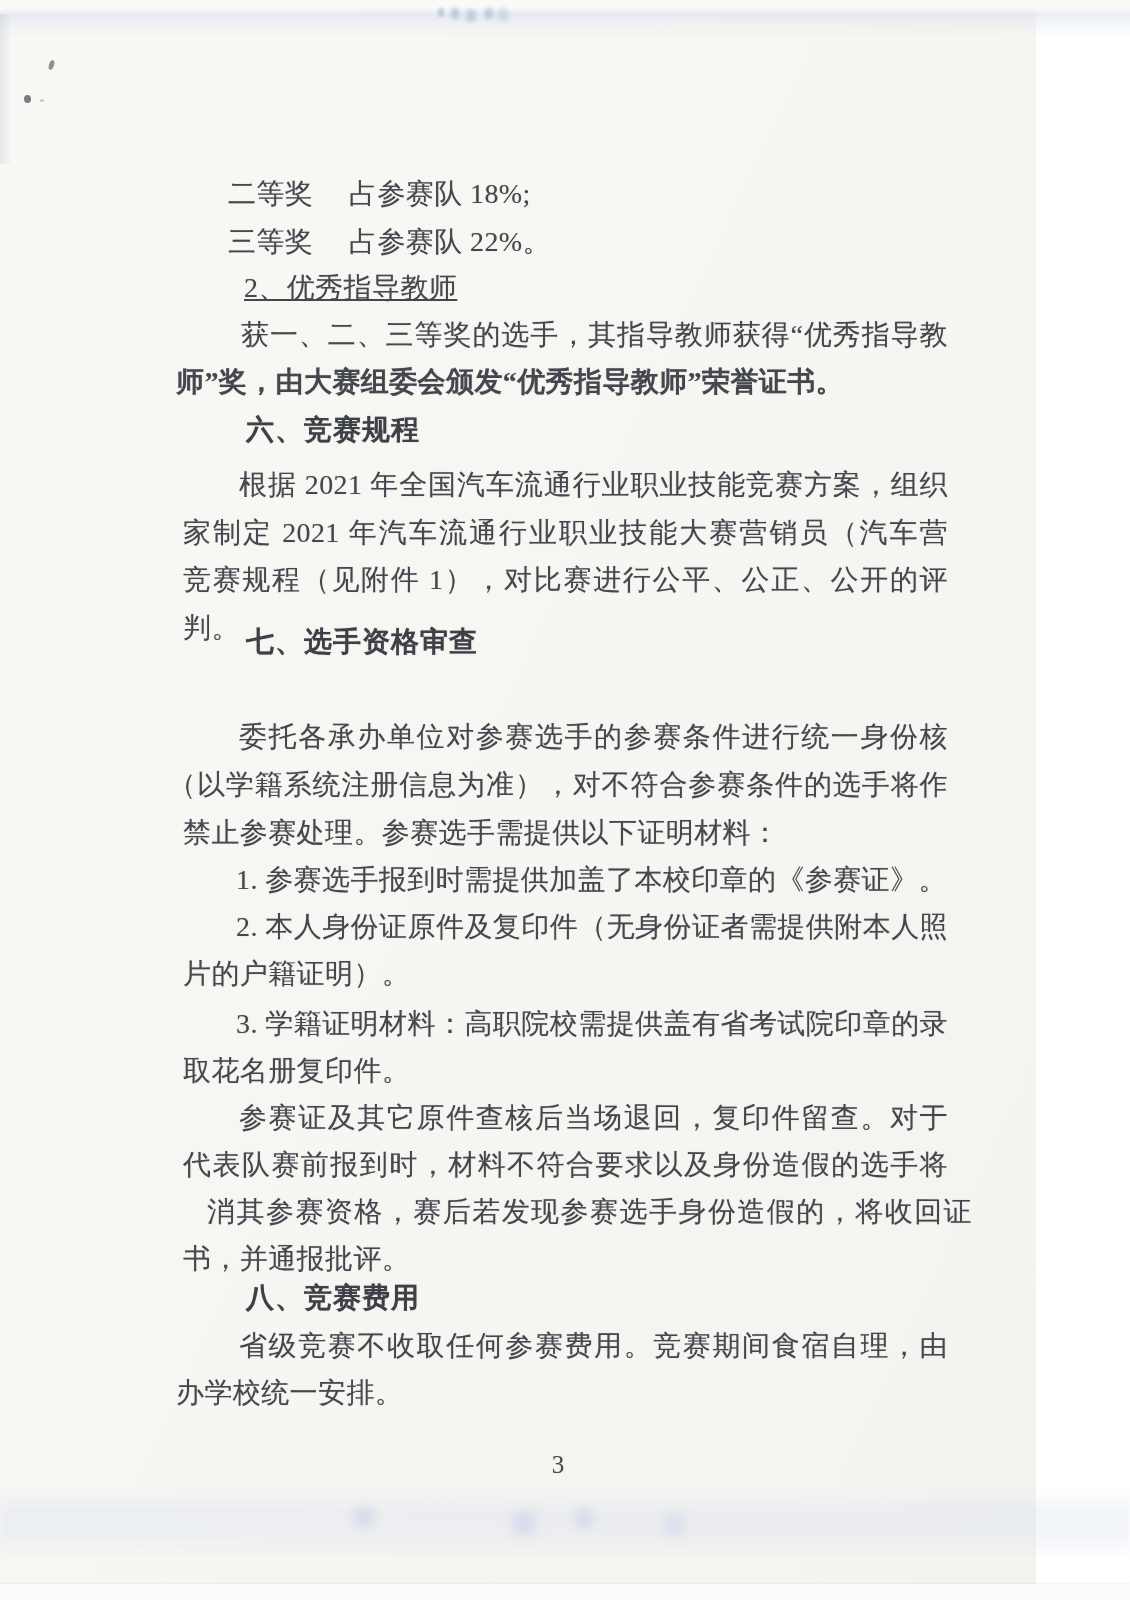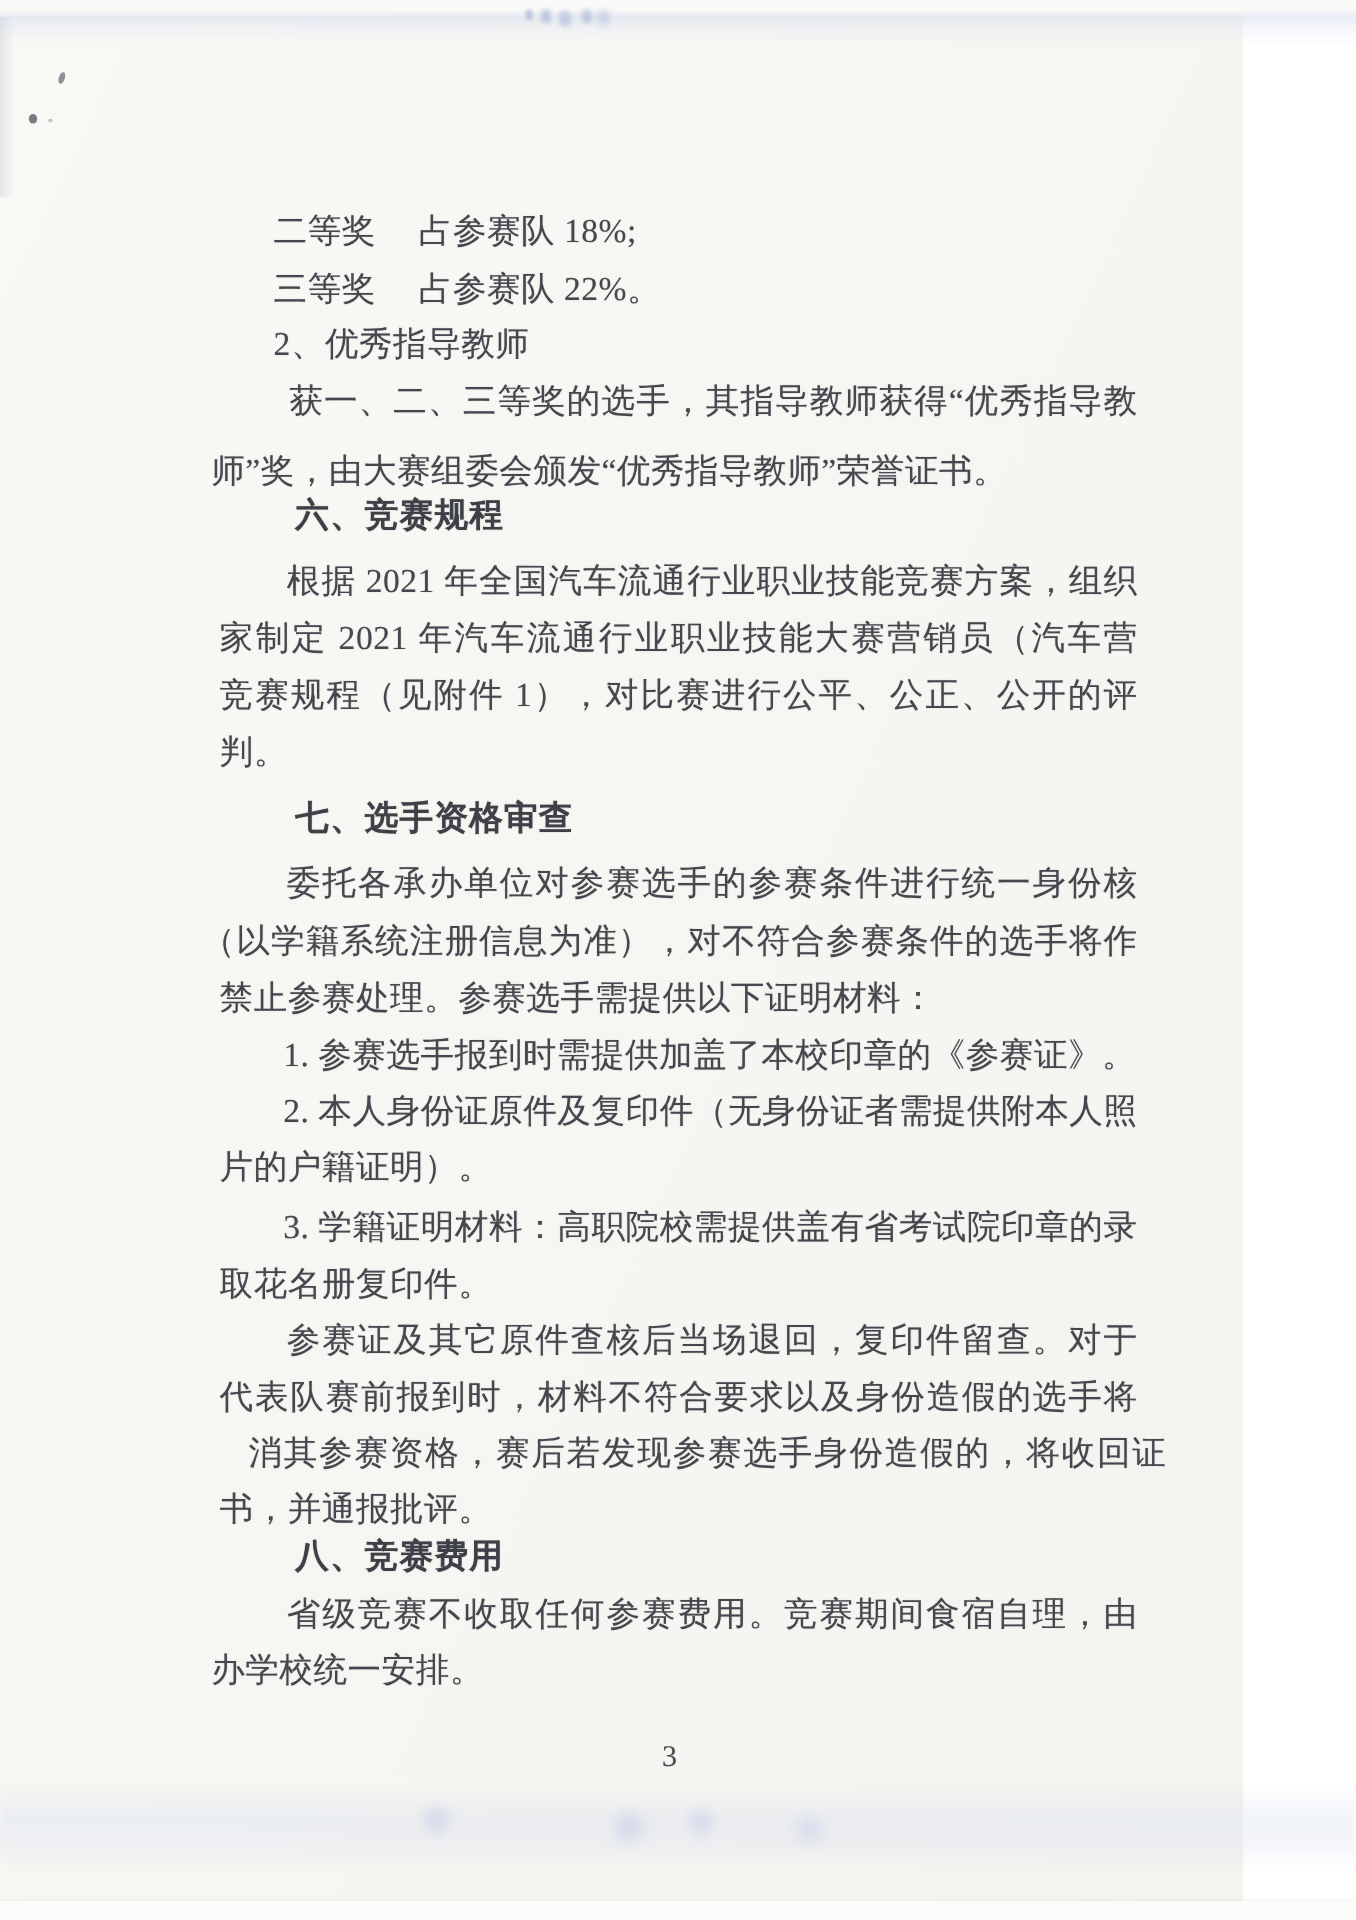--- a/index.html
+++ b/index.html
@@ -97,29 +97,29 @@
   <div class="band-top"></div>
   <div class="smudge-top"></div>
   <div class="edge-left"></div>
   <div class="speck s1"></div>
   <div class="speck s2"></div>
   <div class="speck s3"></div>
 
   <div id="doc-lines">
       <div class="line body" style="left: 228px; top: 177px;">二等奖　 占参赛队 18%;</div>
       <div class="line body" style="left: 228px; top: 225px;">三等奖　 占参赛队 22%。</div>
-      <div class="line body" style="left: 228px; top: 271px;">2、优秀指导教师</div>
+      <div class="line body" style="left: 244px; top: 271px; text-decoration: underline;">2、优秀指导教师</div>
       <div class="line body just" style="left: 241px; top: 318px; width: 707px;">获一、二、三等奖的选手，其指导教师获得“优秀指导教</div>
-      <div class="line body" style="left: 176px; top: 377px;">师”奖，由大赛组委会颁发“优秀指导教师”荣誉证书。</div>
+      <div class="line body" style="left: 176px; top: 365px; font-weight: bold;">师”奖，由大赛组委会颁发“优秀指导教师”荣誉证书。</div>
       <div class="line heading" style="left: 246px; top: 413px; text-align: right;">六、竞赛规程</div>
       <div class="line body just" style="left: 239px; top: 468px; width: 709px;">根据 2021 年全国汽车流通行业职业技能竞赛方案，组织专</div>
       <div class="line body just" style="left: 183px; top: 516px; width: 765px;">家制定 2021 年汽车流通行业职业技能大赛营销员（汽车营销）</div>
       <div class="line body just" style="left: 183px; top: 563px; width: 765px;">竞赛规程（见附件 1），对比赛进行公平、公正、公开的评</div>
       <div class="line body" style="left: 183px; top: 611px;">判。</div>
-      <div class="line heading" style="left: 246px; top: 666px;">七、选手资格审查</div>
+      <div class="line heading" style="left: 246px; top: 625px;">七、选手资格审查</div>
       <div class="line body just" style="left: 239px; top: 720px; width: 709px;">委托各承办单位对参赛选手的参赛条件进行统一身份核查</div>
       <div class="line body just" style="left: 168px; top: 768px; width: 780px;">（以学籍系统注册信息为准），对不符合参赛条件的选手将作出</div>
       <div class="line body" style="left: 183px; top: 816px;">禁止参赛处理。参赛选手需提供以下证明材料：</div>
       <div class="line body" style="left: 236px; top: 863px;">1. 参赛选手报到时需提供加盖了本校印章的《参赛证》。</div>
       <div class="line body just" style="left: 236px; top: 910px; width: 712px;">2. 本人身份证原件及复印件（无身份证者需提供附本人照</div>
       <div class="line body" style="left: 183px; top: 957px;">片的户籍证明）。</div>
       <div class="line body just" style="left: 236px; top: 1007px; width: 712px;">3.  学籍证明材料：高职院校需提供盖有省考试院印章的录</div>
       <div class="line body" style="left: 183px; top: 1054px; text-align: center;">取花名册复印件。</div>
       <div class="line body just" style="left: 239px; top: 1101px; width: 709px;">参赛证及其它原件查核后当场退回，复印件留查。对于各</div>
       <div class="line body just" style="left: 183px; top: 1148px; width: 765px;">代表队赛前报到时，材料不符合要求以及身份造假的选手将取</div>

